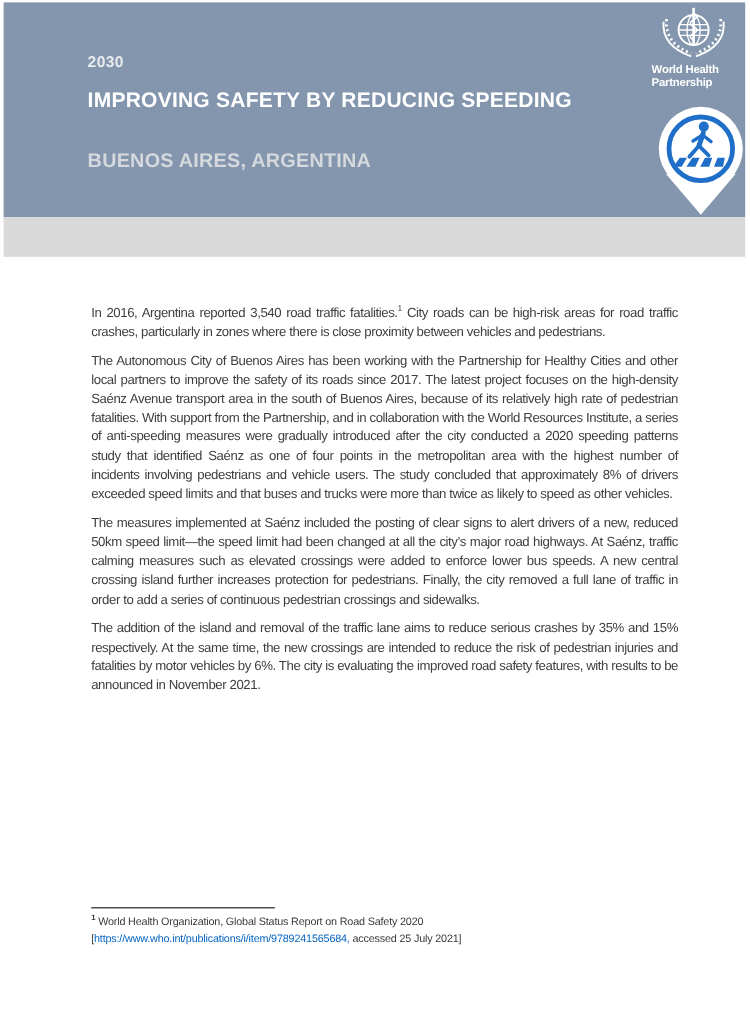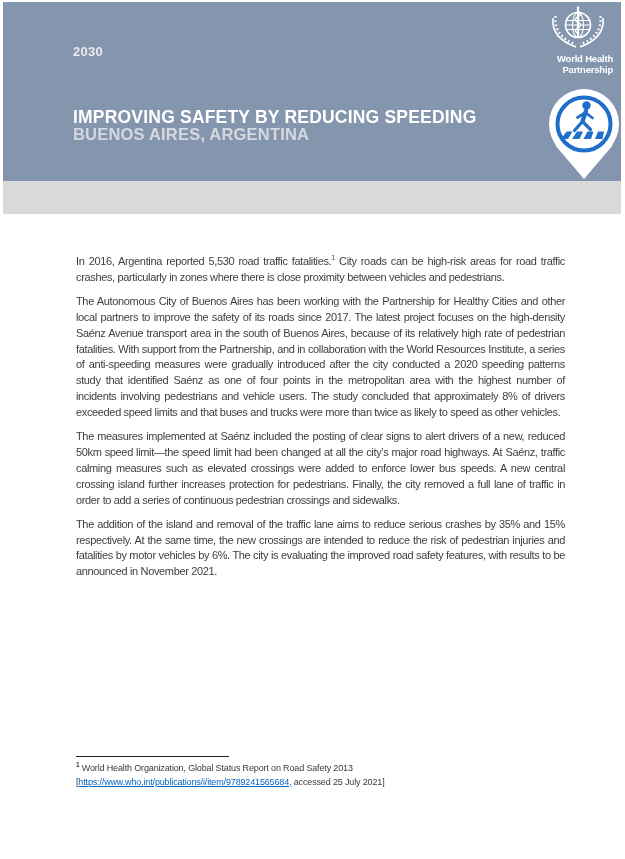--- a/index.html
+++ b/index.html
@@ -32,37 +32,36 @@
     color: #E9EBEE;
     letter-spacing: 0.3px;
   }
   .title {
     position: absolute;
     left: 73px; top: 73px;
     font-size: 17.5px; font-weight: bold;
     color: #FFFFFF;
     letter-spacing: 0.2px;
     white-space: nowrap;
-    margin-top: 34px;
   }
   .subtitle {
     position: absolute;
     left: 73px; top: 125px;
     font-size: 16.5px; font-weight: bold;
     color: #D5D8DD;
     letter-spacing: 0.2px;
     white-space: nowrap;
     text-align: right;
   }
   
   .who-logo {
     position: absolute;
     top: 6px; right: 12px;
     width: 70px;
-    text-align: right;
+    text-align: left;
   }
   .who-logo svg { display: block; margin: 0 auto; }
   .who-text {
     margin-top: 2px;
     color: #FFFFFF;
     font-size: 9.5px;
     line-height: 10.5px;
     font-weight: bold;
     letter-spacing: -0.2px;
   }
@@ -105,21 +104,20 @@
     margin-bottom: 5px;
   }
   .footnote sup {
     font-size: 6.5px;
     vertical-align: super;
     line-height: 0;
     font-weight: bold;
   }
   .fn-link {
     color: #0563C1;
-    text-decoration: underline;
     cursor: pointer;
   }
 </style>
 </head>
 <body>
 
 <div class="page">
 
   <div class="band"></div>
 
@@ -163,25 +161,25 @@
       <path d="M36.5,33.5 L28.5,42.5" stroke="#1F6FC8" stroke-width="3.2" stroke-linecap="round"></path>
       <path d="M36.5,33.5 L44.5,41.5" stroke="#1F6FC8" stroke-width="3.2" stroke-linecap="round"></path>
       <path d="M15,51 L22,51 L26.5,43.5 L20.5,43.5 Z" fill="#1F6FC8"></path>
       <path d="M26,51 L33.5,51 L37,43.5 L31,43.5 Z" fill="#1F6FC8"></path>
       <path d="M37.5,51 L45,51 L47.5,43.5 L41.5,43.5 Z" fill="#1F6FC8"></path>
       <path d="M49,51 L56.5,51 L58,43.5 L52,43.5 Z" fill="#1F6FC8"></path>
     </svg>
   </div>
 
   <main class="content">
-    <p><span>In 2016, Argentina reported 5,530 road traffic fatalities.</span><sup>1</sup><span> City roads can be high-risk areas for road traffic crashes, particularly in zones where there is close proximity between vehicles and pedestrians.</span></p>
+    <p><span>In 2016, Argentina reported 3,540 road traffic fatalities.</span><sup>1</sup><span> City roads can be high-risk areas for road traffic crashes, particularly in zones where there is close proximity between vehicles and pedestrians.</span></p>
     <p>The Autonomous City of Buenos Aires has been working with the Partnership for Healthy Cities and other local partners to improve the safety of its roads since 2017. The latest project focuses on the high-density Saénz Avenue transport area in the south of Buenos Aires, because of its relatively high rate of pedestrian fatalities. With support from the Partnership, and in collaboration with the World Resources Institute, a series of anti-speeding measures were gradually introduced after the city conducted a 2020 speeding patterns study that identified Saénz as one of four points in the metropolitan area with the highest number of incidents involving pedestrians and vehicle users. The study concluded that approximately 8% of drivers exceeded speed limits and that buses and trucks were more than twice as likely to speed as other vehicles.</p>
     <p>The measures implemented at Saénz included the posting of clear signs to alert drivers of a new, reduced 50km speed limit—the speed limit had been changed at all the city’s major road highways. At Saénz, traffic calming measures such as elevated crossings were added to enforce lower bus speeds. A new central crossing island further increases protection for pedestrians. Finally, the city removed a full lane of traffic in order to add a series of continuous pedestrian crossings and sidewalks.</p>
     <p>The addition of the island and removal of the traffic lane aims to reduce serious crashes by 35% and 15% respectively. At the same time, the new crossings are intended to reduce the risk of pedestrian injuries and fatalities by motor vehicles by 6%. The city is evaluating the improved road safety features, with results to be announced in November 2021.</p>
   </main>
 
   <footer class="footnote">
     <div class="fn-rule"></div>
-    <div><sup>1</sup><span> World Health Organization, Global Status Report on Road Safety 2013</span></div>
+    <div><sup>1</sup><span> World Health Organization, Global Status Report on Road Safety 2020</span></div>
     <div><span>[</span><a class="fn-link">https://www.who.int/publications/i/item/9789241565684,</a><span> accessed 25 July 2021]</span></div>
   </footer>
 
 </div>
 
 </body></html>

